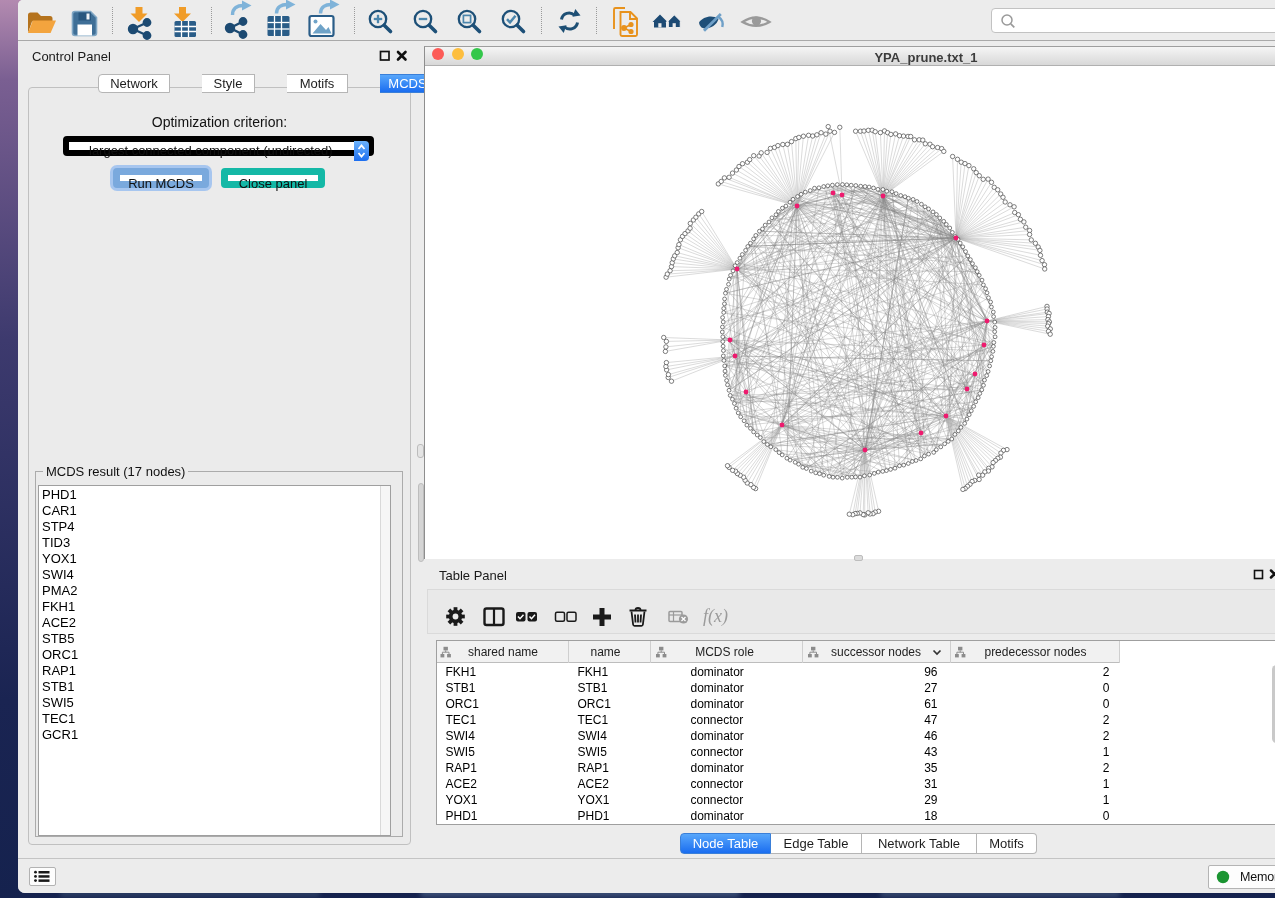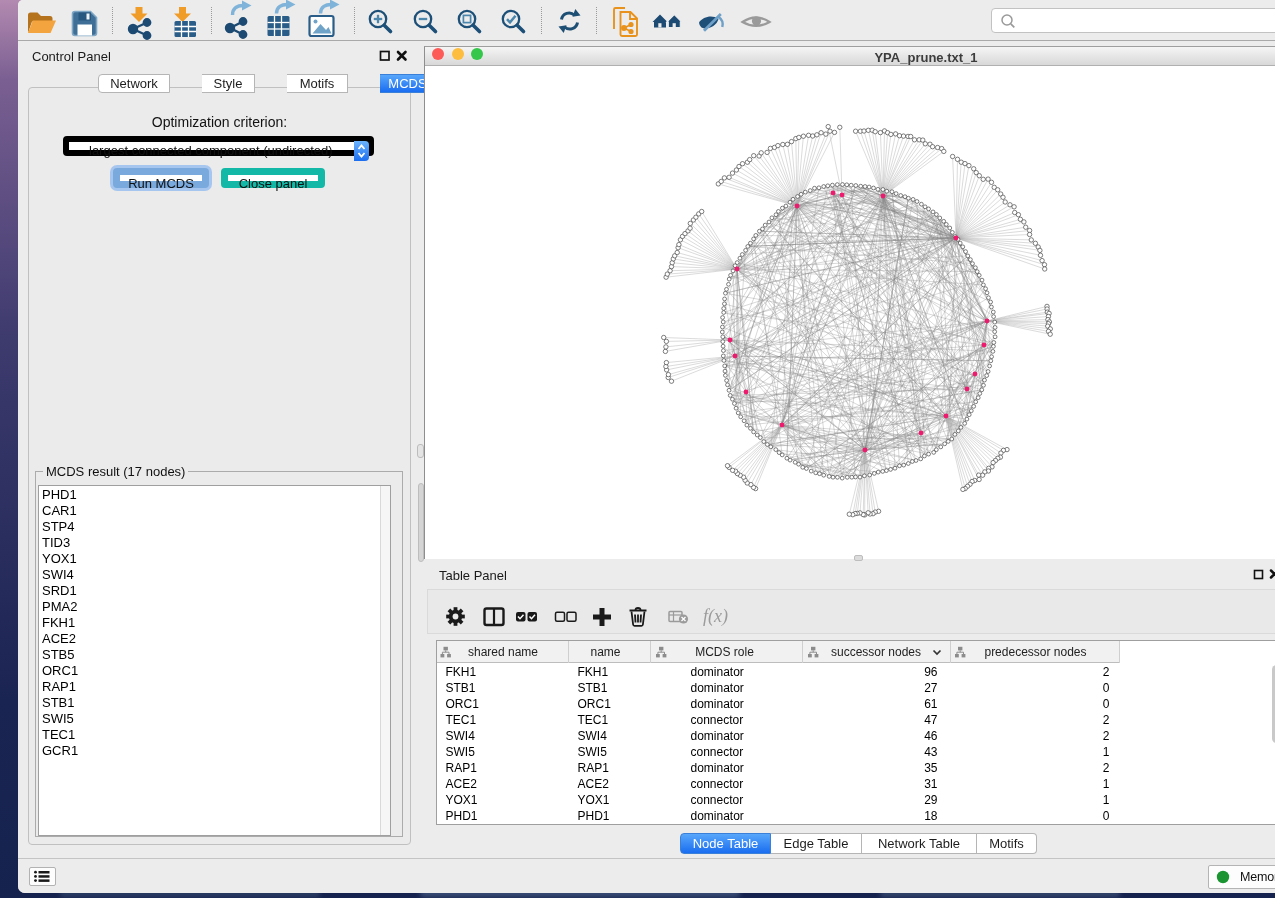--- a/index.html
+++ b/index.html
@@ -222,21 +222,20 @@
 <div id="fslegend">MCDS result (17 nodes)</div>
 <div id="mlist">
   <div class="sb"></div>
   <ul>
         <li>PHD1</li>
         <li>CAR1</li>
         <li>STP4</li>
         <li>TID3</li>
         <li>YOX1</li>
         <li>SWI4</li>
-        <li>SRD1</li>
         <li>PMA2</li>
         <li>FKH1</li>
         <li>ACE2</li>
         <li>STB5</li>
         <li>ORC1</li>
         <li>RAP1</li>
         <li>STB1</li>
         <li>SWI5</li>
         <li>TEC1</li>
         <li>GCR1</li>

